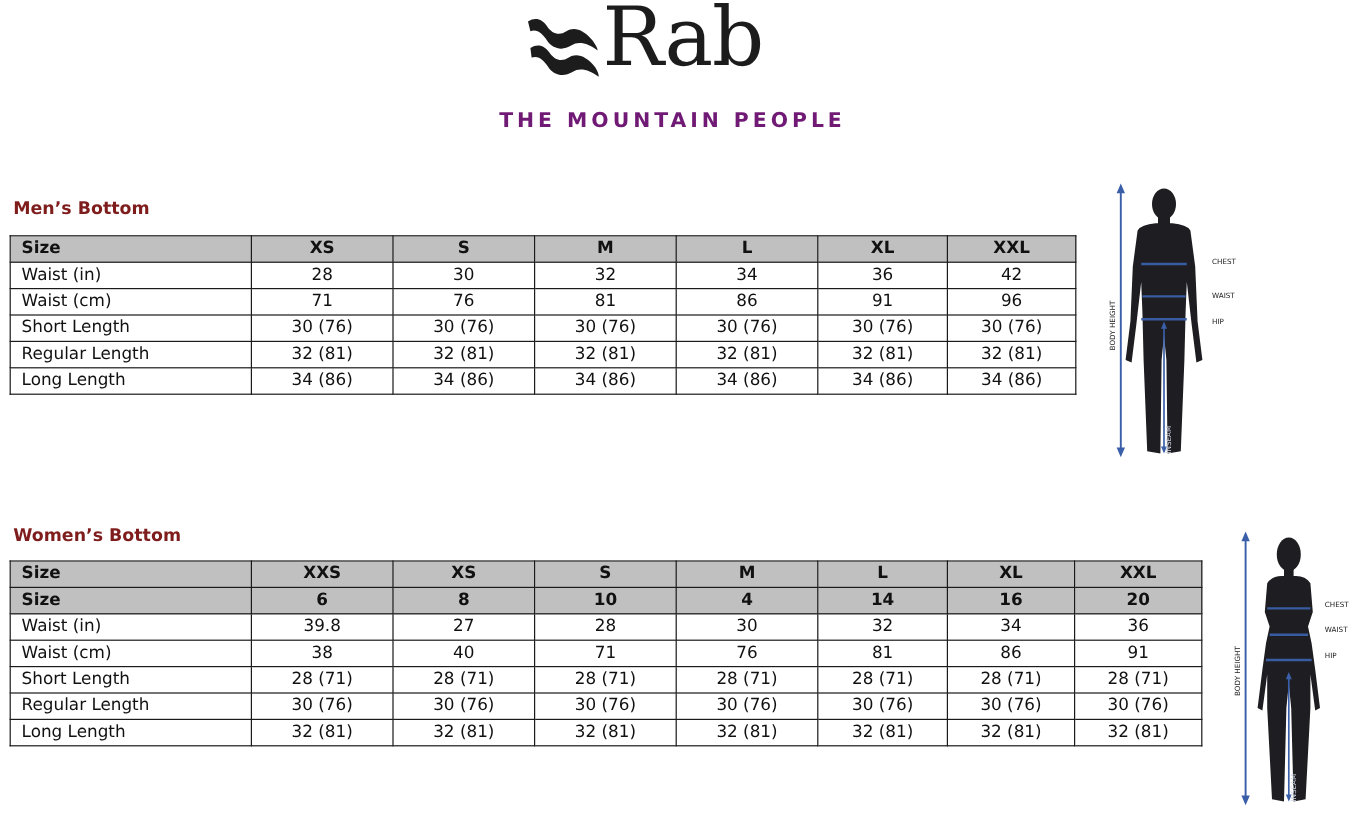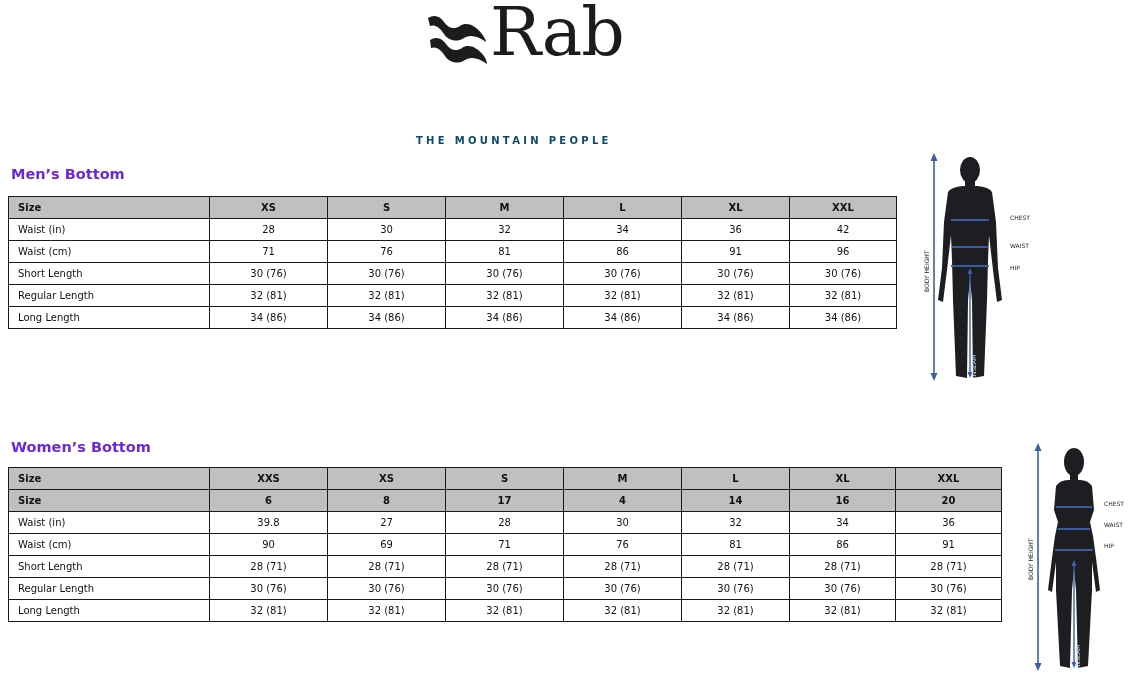--- a/index.html
+++ b/index.html
@@ -1,27 +1,27 @@
 <!DOCTYPE html>
 <html><head>
   <meta charset="utf-8">
   <style>
     html, body { margin: 0; padding: 0; background: #ffffff; }
     body { width: 1136px; height: 695px; position: relative; overflow: hidden; font-family: "DejaVu Sans", "Liberation Sans", sans-serif; color: #111; }
 
-    .logo { position: absolute; left: 424px; top: 8px; width: 240px; height: 70px; }
+    .logo { position: absolute; left: 436px; top: 8px; width: 240px; height: 70px; }
     .logo-mark { position: absolute; left: 2px; top: 4px; }
     .logo-word { position: absolute; left: 66px; top: -10px; font-family: "DejaVu Serif", "Liberation Serif", serif; font-size: 68px; color: #1c1c1c; letter-spacing: -1px; line-height: 1; }
-    .tagline { position: absolute; left: 416px; top: 91px; font-family: "DejaVu Sans", sans-serif; font-weight: bold; font-size: 10px; letter-spacing: 3.3px; color: #0c4a6e; white-space: nowrap; margin-top: 44px; }
-
-    .section-title { position: absolute; font-weight: bold; font-size: 14.5px; color: #6d28d9; white-space: nowrap; }
+    .tagline { position: absolute; left: 416px; top: 91px; font-family: "DejaVu Sans", sans-serif; font-weight: bold; font-size: 17px; letter-spacing: 3.3px; color: #701a75; white-space: nowrap; }
+
+    .section-title { position: absolute; font-weight: bold; font-size: 14.5px; color: #7f1d1d; white-space: nowrap; }
     #men-title { left: 11px; top: 166px; }
     #women-title { left: 11px; top: 439px; }
 
-    table.size-table { position: absolute; border-collapse: collapse; table-layout: fixed; font-size: 10px; }
+    table.size-table { position: absolute; border-collapse: collapse; table-layout: fixed; font-size: 14px; }
     table.size-table td { border: 1px solid #1a1a1a; height: 21px; padding: 0; text-align: center; white-space: nowrap; line-height: 21px; color: #111; }
     table.size-table td.label { text-align: left; padding-left: 9px; font-weight: normal; }
     table.size-table tr.head td { background: #c0c0c0; font-weight: bold; }
     #men-table { left: 8px; top: 196px; width: 888px; }
     #women-table { left: 8px; top: 467px; width: 993px; }
 
     .figure { position: absolute; }
     #men-figure { left: 918px; top: 150px; width: 120px; height: 232px; }
     #women-figure { left: 1020px; top: 440px; width: 112px; height: 232px; }
     .fig-label { font-family: "DejaVu Sans", sans-serif; font-size: 6px; fill: #222; }
@@ -155,40 +155,40 @@
     <td>S</td>
     <td>M</td>
     <td>L</td>
     <td>XL</td>
     <td>XXL</td>
   </tr>
   <tr class="head">
     <td class="label">Size</td>
     <td>6</td>
     <td>8</td>
-    <td>17</td>
+    <td>10</td>
     <td>4</td>
     <td>14</td>
     <td>16</td>
     <td>20</td>
   </tr>
   <tr>
     <td class="label">Waist (in)</td>
     <td>39.8</td>
     <td>27</td>
     <td>28</td>
     <td>30</td>
     <td>32</td>
     <td>34</td>
     <td>36</td>
   </tr>
   <tr>
     <td class="label">Waist (cm)</td>
-    <td>90</td>
-    <td>69</td>
+    <td>38</td>
+    <td>40</td>
     <td>71</td>
     <td>76</td>
     <td>81</td>
     <td>86</td>
     <td>91</td>
   </tr>
   <tr>
     <td class="label">Short Length</td>
     <td>28 (71)</td>
     <td>28 (71)</td>

